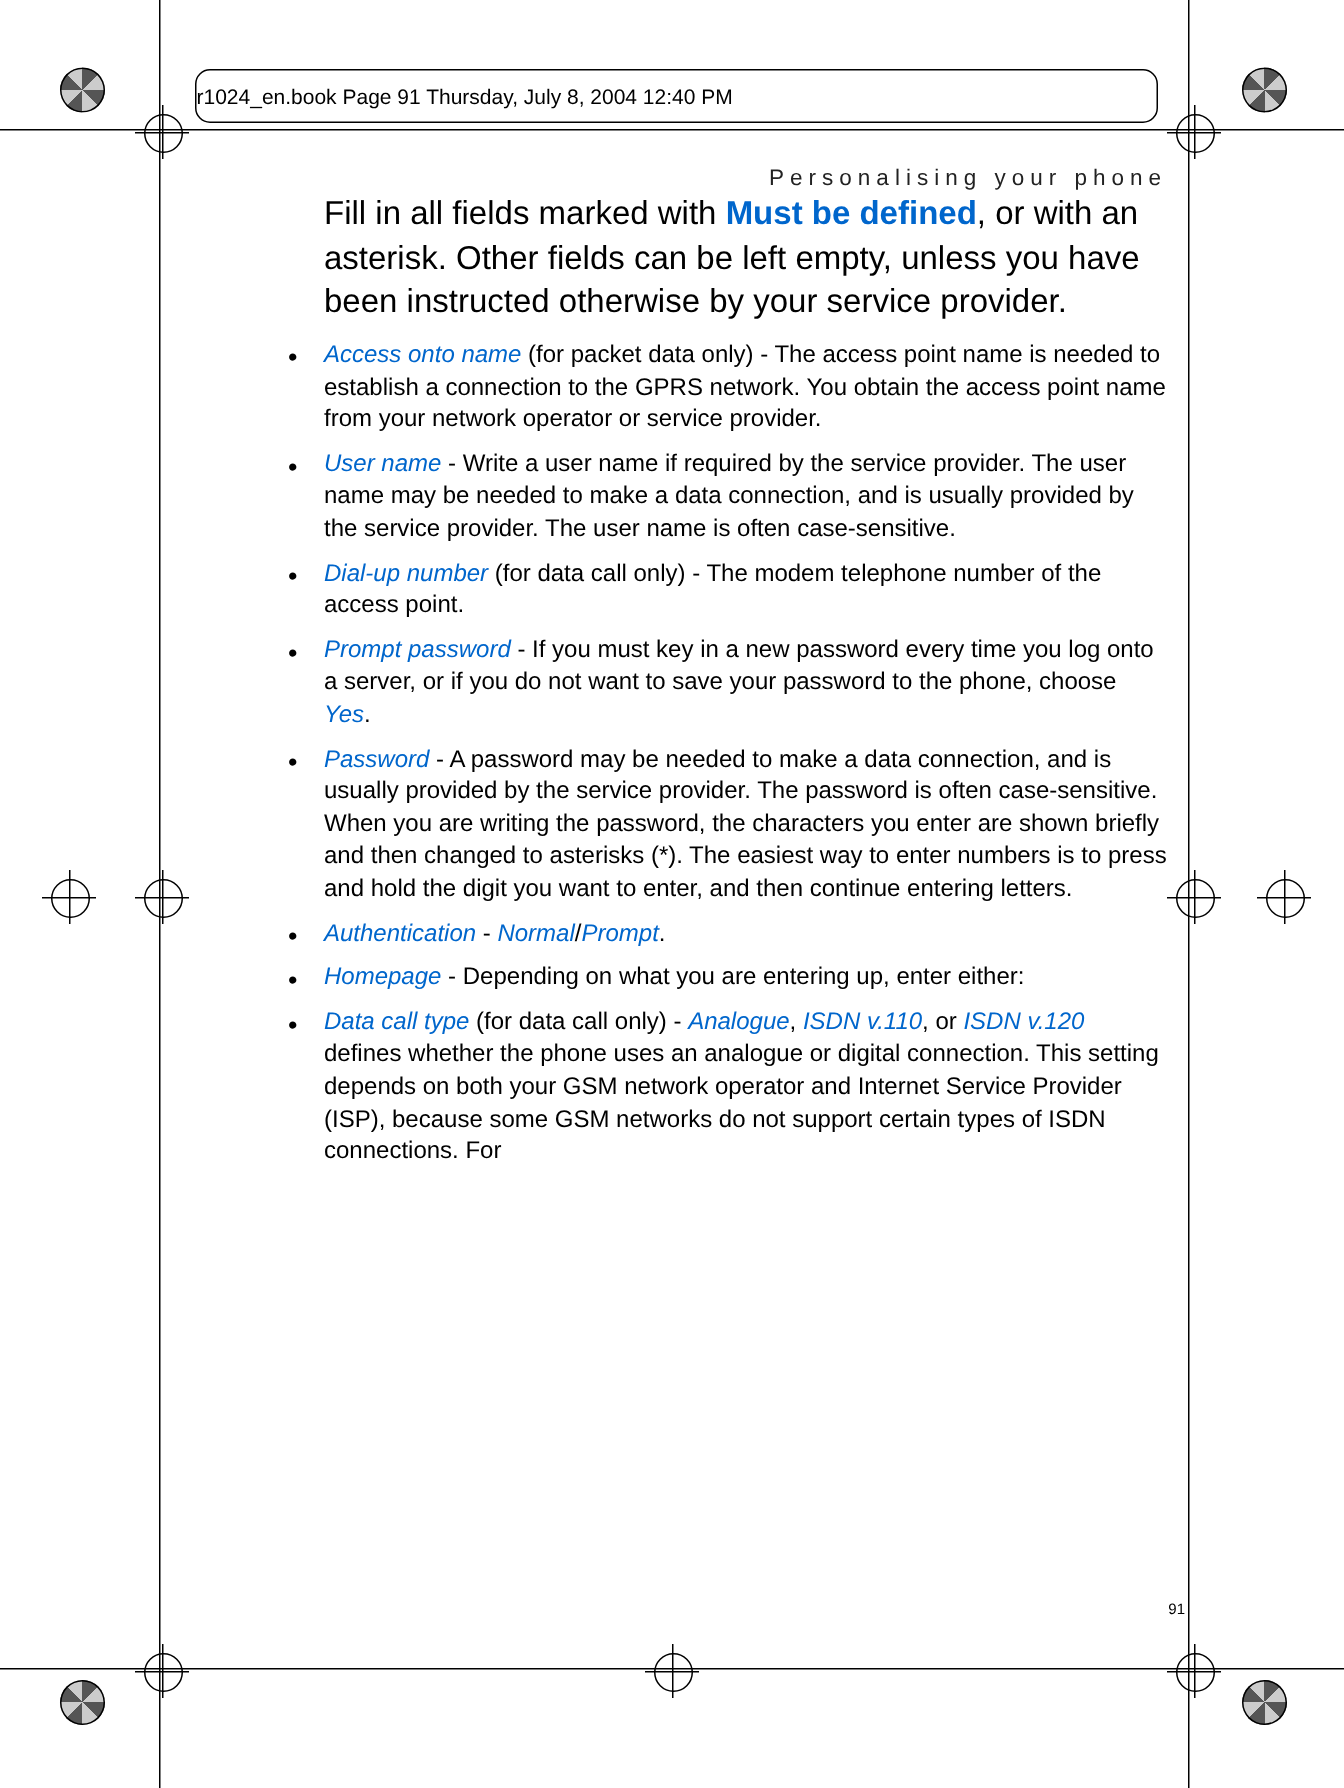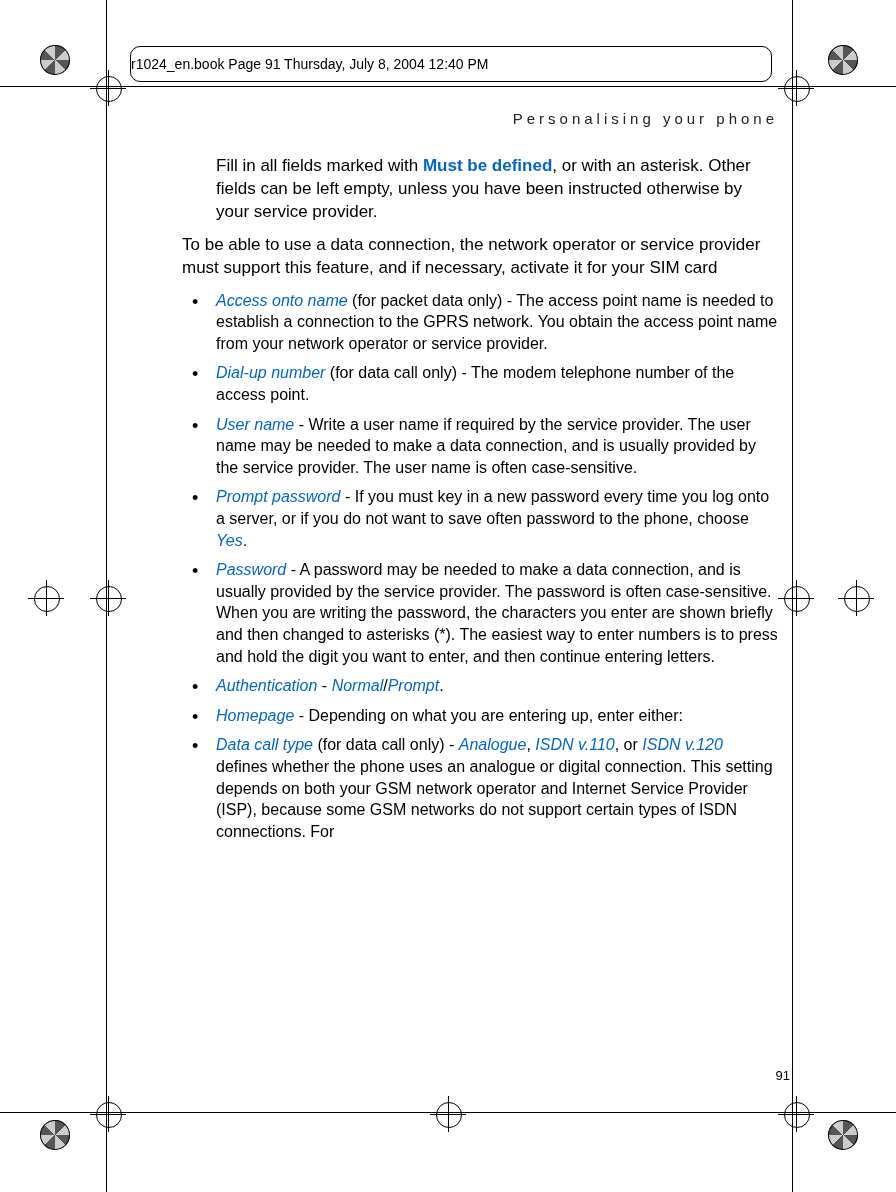--- a/index.html
+++ b/index.html
@@ -67,24 +67,23 @@
     position: absolute;
     left: 182px;
     top: 110px;
     width: 596px;
   }
   .section-heading {
     text-align: right;
     letter-spacing: 4px;
     font-size: 15px;
     color: #222;
-    margin-bottom: 28px;
   }
   .para {
-    font-size: 17px;
+    font-size: 22px;
     line-height: 1.35;
     margin: 0 0 10px 0;
   }
   .indent { margin-left: 34px; }
   ul.bullets { list-style: none; padding: 0; margin: 0; }
   ul.bullets > li {
     position: relative;
     padding-left: 34px;
     font-size: 16px;
     line-height: 1.35;
@@ -111,21 +110,21 @@
     left: 8px;
     top: 0;
     font-size: 16px;
   }
   .blue-bold { color: #0066cc; font-weight: bold; }
   .blue-italic { color: #0066cc; font-style: italic; }
   .pagenum {
     position: absolute;
     right: 106px;
     top: 1068px;
-    font-size: 13px;
+    font-size: 10px;
   }
 </style>
 </head>
 <body>
 
 <div class="crop-line-h crop-top"></div>
 <div class="crop-line-h crop-bottom"></div>
 <div class="crop-line-v crop-left"></div>
 <div class="crop-line-v crop-right"></div>
 
@@ -184,34 +183,33 @@
   <span>r1024_en.book  Page 91  Thursday, July 8, 2004  12:40 PM</span>
 </div>
 
 <div class="page">
   <div class="section-heading">Personalising your phone</div>
 
   <p class="para indent">
     <span>Fill in all fields marked with </span><span class="blue-bold">Must be defined</span><span>, or with an asterisk. Other fields can be left empty, unless you have been instructed otherwise by your service provider.</span>
   </p>
 
-  <p class="para">To be able to use a data connection, the network operator or service provider must support this feature, and if necessary, activate it for your SIM card</p>
 
   <ul class="bullets">
     <li>
       <span class="blue-italic">Access onto name</span><span> (for packet data only) - The access point name is needed to establish a connection to the GPRS network. You obtain the access point name from your network operator or service provider.</span>
     </li>
     <li>
+      <span class="blue-italic">User name</span><span> - Write a user name if required by the service provider. The user name may be needed to make a data connection, and is usually provided by the service provider. The user name is often case-sensitive.</span>
+    </li>
+    <li>
       <span class="blue-italic">Dial-up number</span><span> (for data call only) - The modem telephone number of the access point.</span>
     </li>
     <li>
-      <span class="blue-italic">User name</span><span> - Write a user name if required by the service provider. The user name may be needed to make a data connection, and is usually provided by the service provider. The user name is often case-sensitive.</span>
-    </li>
-    <li>
-      <span class="blue-italic">Prompt password</span><span> - If you must key in a new password every time you log onto a server, or if you do not want to save often password to the phone, choose </span><span class="blue-italic">Yes</span><span>.</span>
+      <span class="blue-italic">Prompt password</span><span> - If you must key in a new password every time you log onto a server, or if you do not want to save your password to the phone, choose </span><span class="blue-italic">Yes</span><span>.</span>
     </li>
     <li>
       <span class="blue-italic">Password</span><span> - A password may be needed to make a data connection, and is usually provided by the service provider. The password is often case-sensitive. When you are writing the password, the characters you enter are shown briefly and then changed to asterisks (*). The easiest way to enter numbers is to press and hold the digit you want to enter, and then continue entering letters.</span>
     </li>
     <li>
       <span class="blue-italic">Authentication</span><span> - </span><span class="blue-italic">Normal</span><span>/</span><span class="blue-italic">Prompt</span><span>.</span>
     </li>
     <li>
       <span class="blue-italic">Homepage</span><span> - Depending on what you are entering up, enter either:</span>
     </li>

